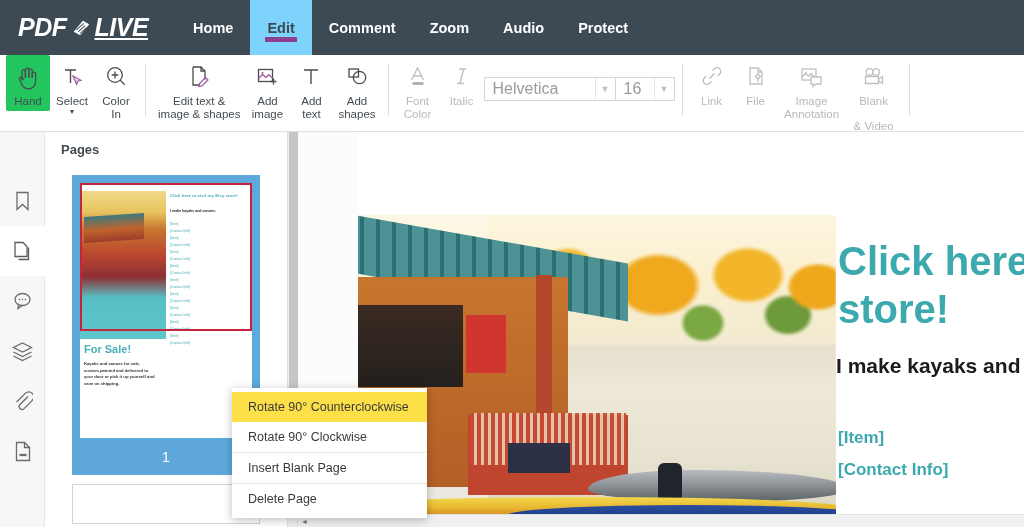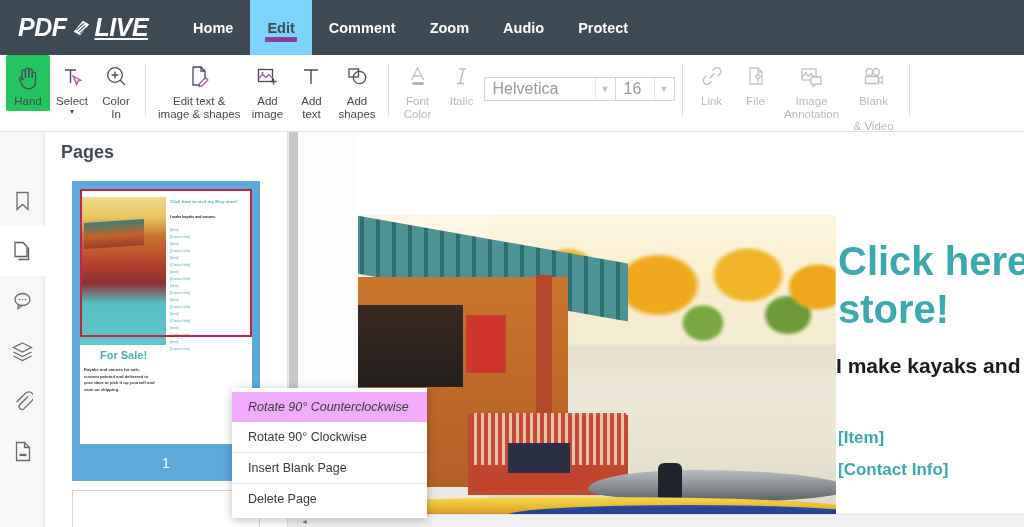--- a/index.html
+++ b/index.html
@@ -103,21 +103,21 @@
   }
   .rail-item.active { background: #ffffff; }
 
   
   .pages-panel {
     position: absolute; left: 45px; top: 132px; width: 242px; height: 395px;
     background: #ffffff;
     overflow: hidden;
   }
   .pages-title {
-    padding: 10px 0 10px 16px; font-size: 18px; font-weight: bold; color: #444c52;
+    padding: 10px 0 10px 16px; font-size: 13px; font-weight: bold; color: #444c52;
   }
   .thumb-wrap {
     position: relative; margin: 8px auto 0 auto; width: 188px;
   }
   .thumb {
     position: relative; width: 188px; height: 300px;
     background: #5fa8dc;
     padding: 8px 8px 0 8px;
   }
   .thumb-page {
@@ -154,21 +154,21 @@
   }
   .mini-sub {
     position: absolute; left: 90px; top: 26px; width: 76px;
     font-size: 3.6px; line-height: 5px; color: #222; font-weight: bold;
   }
   .mini-list {
     position: absolute; left: 90px; top: 38px; width: 76px;
   }
   .mini-list div { font-size: 3.4px; line-height: 7px; color: #49b0b5; }
   .mini-forsale {
-    position: absolute; left: 20px; top: 160px;
+    position: absolute; left: 4px; top: 160px;
     font-size: 11px; font-weight: bold; color: #49b0b5;
   }
   .mini-body {
     position: absolute; left: 4px; top: 178px; width: 72px;
     font-size: 4.2px; line-height: 6.5px; color: #333; font-weight: bold;
   }
 
   
   .vdiv {
     position: absolute; left: 287px; top: 132px; width: 11px; height: 395px;
@@ -301,21 +301,21 @@
     background: #ffffff;
     box-shadow: 0 2px 9px rgba(0,0,0,0.26);
     z-index: 60;
     padding: 4px 0 4px 0;
   }
   .ctx-item {
     padding: 8px 0 8px 16px;
     font-size: 12.5px; color: #3a3a3a; cursor: pointer;
     white-space: nowrap;
   }
-  .ctx-item.highlighted { background: #f0abfc; font-style: italic; }
+  .ctx-item.highlighted { background: #fde047; }
   .ctx-item.sep-above { border-top: 1px solid #e6e6e6; }
 
   svg { display: block; }
 </style>
 </head>
 <body>
 
 <div class="app">
 
   <div class="topbar">

